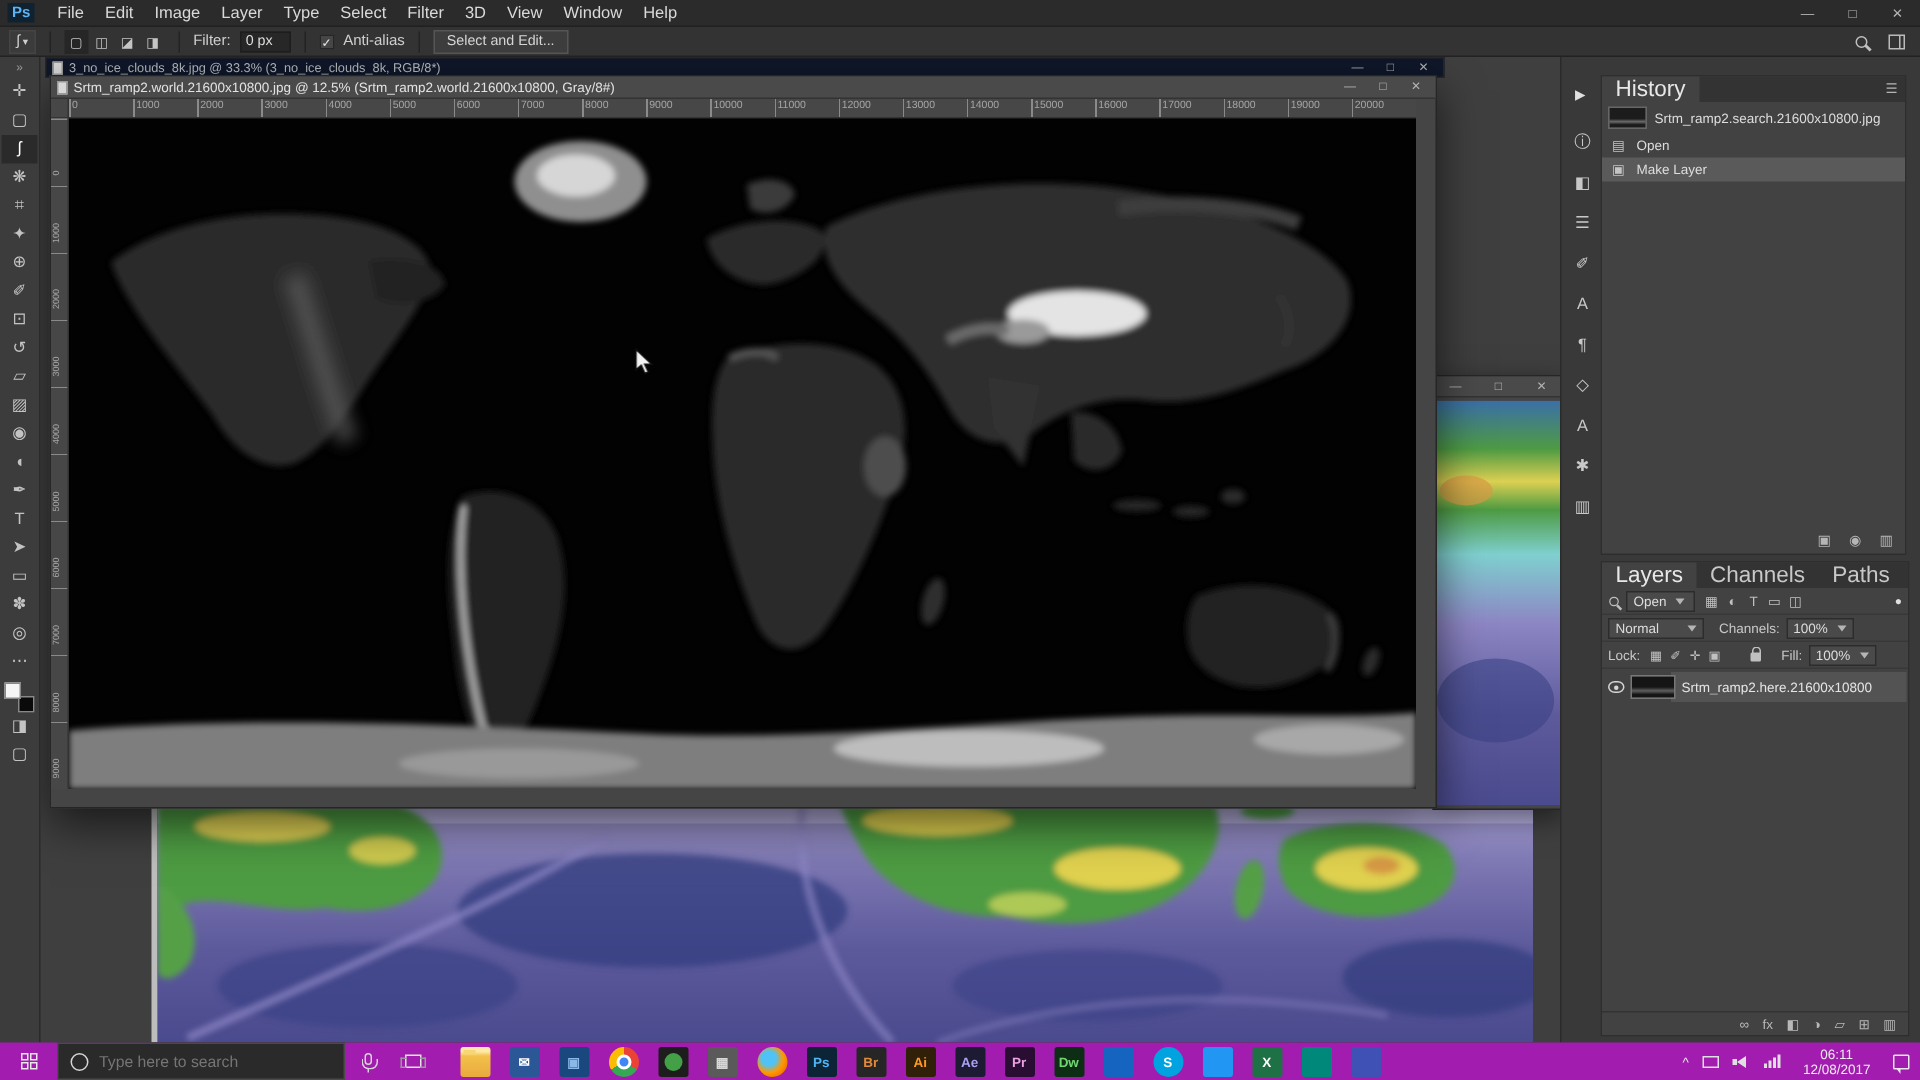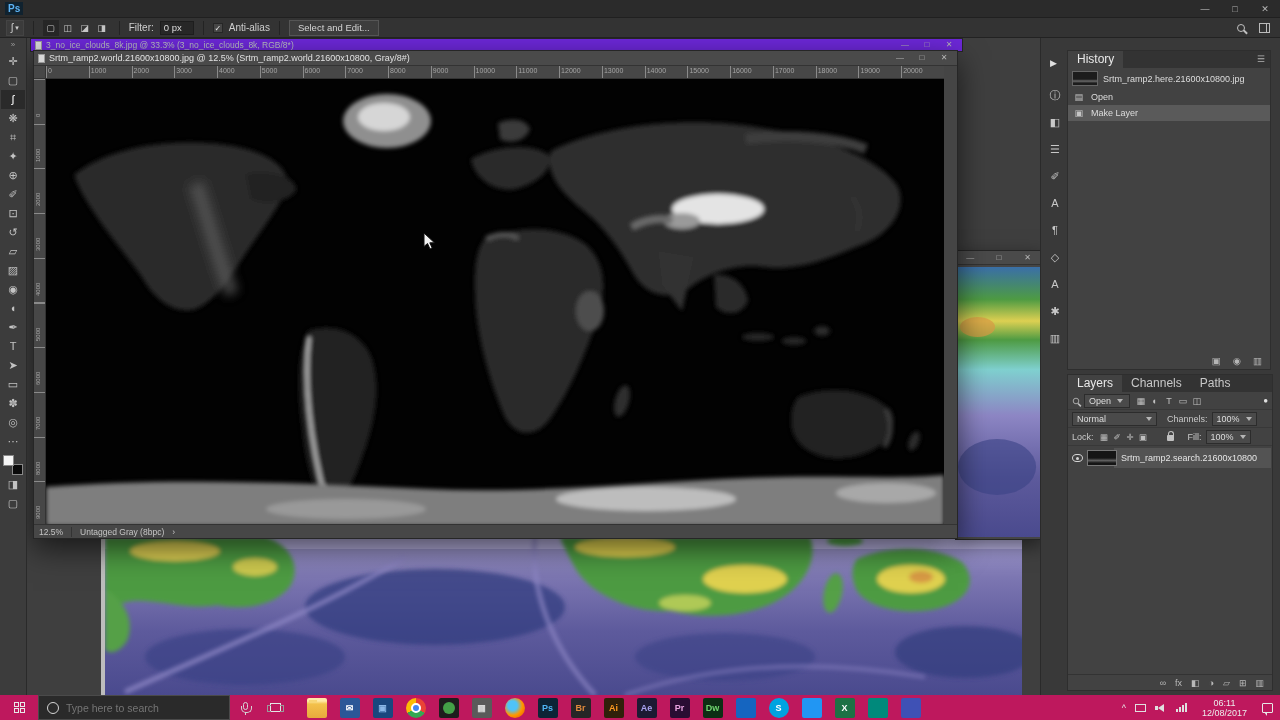--- a/index.html
+++ b/index.html
@@ -33,21 +33,21 @@
   
   .toolbar { position:absolute; top:38px; left:0; width:27px; bottom:25px; background:#3c3c3c; border-right:1px solid #2a2a2a; z-index:40; display:flex; flex-direction:column; align-items:center; padding-top:2px; }
   .tb-chevron { font-size:8px; color:#9a9a9a; height:12px; }
   .tool { width:24px; height:19px; line-height:19px; text-align:center; font-size:11px; color:#c3c3c3; position:relative; }
   .tool.selected { background:#2a2a2a; color:#fff; }
   .swatches { position:relative; width:20px; height:20px; margin-top:4px; }
   .swatch-fg { position:absolute; left:0; top:0; width:11px; height:11px; background:#f5f5f5; border:1px solid #888; z-index:2; }
   .swatch-bg { position:absolute; right:0; bottom:0; width:11px; height:11px; background:#0a0a0a; border:1px solid #888; }
 
   
-  .back-doc-title { position:absolute; left:30px; top:38px; width:933px; height:14px; background:#6d28d9; border:1px solid #272727; display:flex; align-items:center; font-size:8.5px; color:#b9bec2; z-index:6; padding:0 4px; gap:4px; }
+  .back-doc-title { position:absolute; left:30px; top:38px; width:933px; height:14px; background:#0f172a; border:1px solid #272727; display:flex; align-items:center; font-size:8.5px; color:#b9bec2; z-index:6; padding:0 4px; gap:4px; }
   .doc-icon { width:7px; height:9px; border:1px solid #9a9a9a; background:#d8d8d8; flex:0 0 auto; }
   .back-doc-title .win-btn, .doc-titlebar .win-btn, .frag-titlebar .win-btn { width:18px; line-height:12px; font-size:8px; }
 
   .doc-window { position:absolute; left:33px; top:50px; width:925px; height:489px; background:#454545; border:1px solid #262626; box-shadow:0 10px 28px rgba(0,0,0,.6); z-index:10; }
   .doc-titlebar { height:15px; background:#4a4a4a; display:flex; align-items:center; font-size:9px; color:#e2e2e2; padding:0 4px; gap:4px; border-bottom:1px solid #333; }
   .doc-titlebar .spacer, .back-doc-title .spacer { flex:1; }
   .ruler-corner { position:absolute; left:0; top:15px; width:12px; height:13px; background:#474747; border-right:1px solid #333; border-bottom:1px solid #333; }
   .ruler-h { position:absolute; left:12px; top:15px; width:898px; height:13px; background:#474747; border-bottom:1px solid #333; overflow:hidden;
              background-image:repeating-linear-gradient(to right,#8a8a8a 0 1px,transparent 1px 42.76px); }
   .ruler-h .tick { position:absolute; top:1px; font-size:7px; color:#a5a5a5; padding-left:2px; white-space:nowrap; }
@@ -69,21 +69,21 @@
   .bottom-doc svg { display:block; width:100%; height:100%; }
 
   
   .dock { position:absolute; left:1040px; top:38px; width:240px; bottom:25px; background:#393939; border-left:1px solid #2a2a2a; z-index:20; }
   .dock-arrow { position:absolute; left:9px; top:20px; font-size:9px; color:#e0e0e0; }
   .icon-strip { position:absolute; left:3px; top:48px; width:22px; display:flex; flex-direction:column; gap:9px; align-items:center; }
   .strip-icon { width:18px; height:18px; text-align:center; line-height:18px; font-size:11px; color:#c8c8c8; }
 
   .panel { background:#424242; border:1px solid #2e2e2e; }
   .panel-tab-row { height:17px; background:#333; display:flex; align-items:stretch; }
-  .panel-tab { padding:0 9px; font-size:12px; line-height:17px; color:#c8c8c8; }
+  .panel-tab { padding:0 9px; font-size:15px; line-height:17px; color:#c8c8c8; }
   .panel-tab.selected { background:#424242; color:#e8e8e8; }
   .panel-menu { margin-left:auto; padding:0 5px; font-size:9px; line-height:17px; color:#b5b5b5; }
 
   .history-panel { position:absolute; left:26px; top:12px; width:204px; height:320px; }
   .history-entry { height:16px; display:flex; align-items:center; font-size:9px; color:#ddd; padding-left:4px; gap:5px; }
   .history-entry.tall { height:21px; }
   .history-entry.selected { background:#5a5a5a; }
   .history-thumb { width:26px; height:15px; background:linear-gradient(180deg,#1c1c1c 55%, #6a6a6a 70%, #1c1c1c 85%); border:1px solid #666; flex:0 0 auto; }
   .history-icon { width:14px; text-align:center; font-size:9px; color:#c5c5c5; flex:0 0 auto; }
   .history-actions { position:absolute; bottom:3px; right:8px; display:flex; gap:12px; font-size:9.5px; color:#b5b5b5; }
@@ -100,21 +100,21 @@
   .layer-row .hl { position:absolute; left:46px; right:1px; height:20px; background:#535353; z-index:0; }
   .layer-row > * { position:relative; z-index:1; }
   .eye { width:11px; height:8px; border:1px solid #d5d5d5; border-radius:50% / 60%; position:relative; display:inline-block; }
   .eye::after { content:""; position:absolute; left:3px; top:1.5px; width:3px; height:3px; background:#d5d5d5; border-radius:50%; }
   .layer-thumb { width:30px; height:16px; background:linear-gradient(180deg,#151515 50%, #5e5e5e 68%, #151515 86%); border:1px solid #777; flex:0 0 auto; }
   .layer-name { font-size:9px; color:#e5e5e5; white-space:nowrap; overflow:hidden; }
   .layers-footer { position:absolute; bottom:0; left:0; right:0; height:16px; border-top:1px solid #333; display:flex; justify-content:flex-end; align-items:center; gap:9px; padding:0 8px; font-size:9px; color:#b8b8b8; background:#424242; }
   .footer-icon { font-style:normal; }
 
   
-  .taskbar { position:absolute; left:0; right:0; bottom:0; height:25px; background:#be185d; z-index:60; display:flex; align-items:center; color:#e3e3e3; }
+  .taskbar { position:absolute; left:0; right:0; bottom:0; height:25px; background:#a21caf; z-index:60; display:flex; align-items:center; color:#e3e3e3; }
   .start-btn { width:38px; height:25px; display:flex; align-items:center; justify-content:center; }
   .winlogo { display:grid; grid-template-columns:5px 5px; grid-template-rows:5px 5px; gap:1px; }
   .winlogo i { border:1px solid #e8e8e8; display:block; }
   .search-box { width:192px; height:25px; background:#2a2a2a; border:1px solid #4a4a4a; display:flex; align-items:center; gap:7px; padding:0 8px; }
   .cortana-circle { width:12px; height:12px; border:1.5px solid #d5d5d5; border-radius:50%; flex:0 0 auto; }
   .search-input { background:transparent; border:none; outline:none; color:#c9c9c9; font-size:10.5px; width:140px; font-family:"Liberation Sans",sans-serif; }
   .tb-icon { width:30px; height:25px; display:flex; align-items:center; justify-content:center; }
   .mic { position:relative; width:5px; height:8px; border:1px solid #d5d5d5; border-radius:3px; margin-top:-3px; }
   .mic::before { content:""; position:absolute; left:-3px; top:3px; width:9px; height:6px; border:1px solid #d5d5d5; border-top:none; border-radius:0 0 5px 5px; }
   .mic::after { content:""; position:absolute; left:1.5px; bottom:-6px; width:1px; height:3px; background:#d5d5d5; }
@@ -147,20 +147,34 @@
 
   .cursor { position:absolute; left:423px; top:232px; z-index:70; pointer-events:none; }
 </style>
 </head>
 <body>
 
 <div class="app">
 
   <div class="menubar">
     <span class="ps-logo">Ps</span>
+    <div style="display:flex">
+
+    <span class="menu-item">File</span>
+        <span class="menu-item">Edit</span>
+        <span class="menu-item">Image</span>
+        <span class="menu-item">Layer</span>
+        <span class="menu-item">Type</span>
+        <span class="menu-item">Select</span>
+        <span class="menu-item">Filter</span>
+        <span class="menu-item">3D</span>
+        <span class="menu-item">View</span>
+        <span class="menu-item">Window</span>
+        <span class="menu-item">Help</span>
+      </div>
     <div class="win-controls">
       <span class="win-btn">—</span>
       <span class="win-btn">□</span>
       <span class="win-btn">✕</span>
     </div>
   </div>
 
   <div class="optionsbar">
     <span class="ob-tool">
       <span>ʃ</span>
@@ -324,26 +338,20 @@
           <ellipse cx="868" cy="362" rx="5" ry="10" fill="#2a2a2a" transform="rotate(20 868 362)"></ellipse>
         </g>
         <g filter="url(#soft)">
           <path d="M0,408 C120,398 260,404 380,410 C500,416 620,400 740,398 C800,397 860,400 898,396 L898,447 L0,447 Z" fill="#7e7e7e"></path>
           <ellipse cx="600" cy="420" rx="90" ry="12" fill="#bdbdbd"></ellipse>
           <ellipse cx="840" cy="414" rx="50" ry="10" fill="#a8a8a8"></ellipse>
           <ellipse cx="300" cy="430" rx="80" ry="10" fill="#999"></ellipse>
         </g>
       </svg>
     </div>
-    <div class="doc-status">
-      <span>12.5%</span>
-      <span class="status-sep"></span>
-      <span>Untagged Gray (8bpc)</span>
-      <span>›</span>
-    </div>
   </div>
 
   <div class="frag-window">
     <div class="frag-titlebar">
       <span class="win-btn">—</span>
       <span class="win-btn">□</span>
       <span class="win-btn">✕</span>
     </div>
     <div class="frag-canvas">
       <svg viewBox="0 0 84 270" preserveAspectRatio="none">
@@ -423,21 +431,21 @@
         <span class="strip-icon">▥</span>
       </div>
 
     <div class="history-panel panel">
       <div class="panel-tab-row">
         <span class="panel-tab selected">History</span>
         <span class="panel-menu">☰</span>
       </div>
       <div class="history-entry tall">
         <span class="history-thumb"></span>
-        <span>Srtm_ramp2.here.21600x10800.jpg</span>
+        <span>Srtm_ramp2.search.21600x10800.jpg</span>
       </div>
       <div class="history-entry">
         <span class="history-icon">▤</span>
         <span>Open</span>
       </div>
       <div class="history-entry selected">
         <span class="history-icon">▣</span>
         <span>Make Layer</span>
       </div>
       <div class="history-actions">
@@ -465,21 +473,21 @@
 
         <span class="filter-icon">▦</span>
             <span class="filter-icon">◐</span>
             <span class="filter-icon">T</span>
             <span class="filter-icon">▭</span>
             <span class="filter-icon">◫</span>
           </span>
         <span style="margin-left:auto;color:#e0e0e0;font-size:8px">●</span>
       </div>
       <div class="layers-row">
-        <span class="ps-select" style="width:85px">
+        <span class="ps-select" style="width:64px">
           <span>Normal</span>
             <span class="caret" style="margin-left:auto"></span>
         </span>
         <span style="margin-left:6px">Channels:</span>
         <span class="ps-select">
           <span>100%</span>
             <span class="caret"></span>
         </span>
       </div>
       <div class="layers-row">
@@ -496,21 +504,21 @@
         <span style="margin-left:10px">Fill:</span>
         <span class="ps-select">
           <span>100%</span>
             <span class="caret"></span>
         </span>
       </div>
       <div class="layer-row" style="position:relative">
         <span class="hl"></span>
         <span class="eye"></span>
         <span class="layer-thumb"></span>
-        <span class="layer-name">Srtm_ramp2.search.21600x10800</span>
+        <span class="layer-name">Srtm_ramp2.here.21600x10800</span>
       </div>
       <div class="layers-footer">
 
       <span class="footer-icon">∞</span>
           <span class="footer-icon">fx</span>
           <span class="footer-icon">◧</span>
           <span class="footer-icon">◑</span>
           <span class="footer-icon">▱</span>
           <span class="footer-icon">⊞</span>
           <span class="footer-icon">▥</span>

